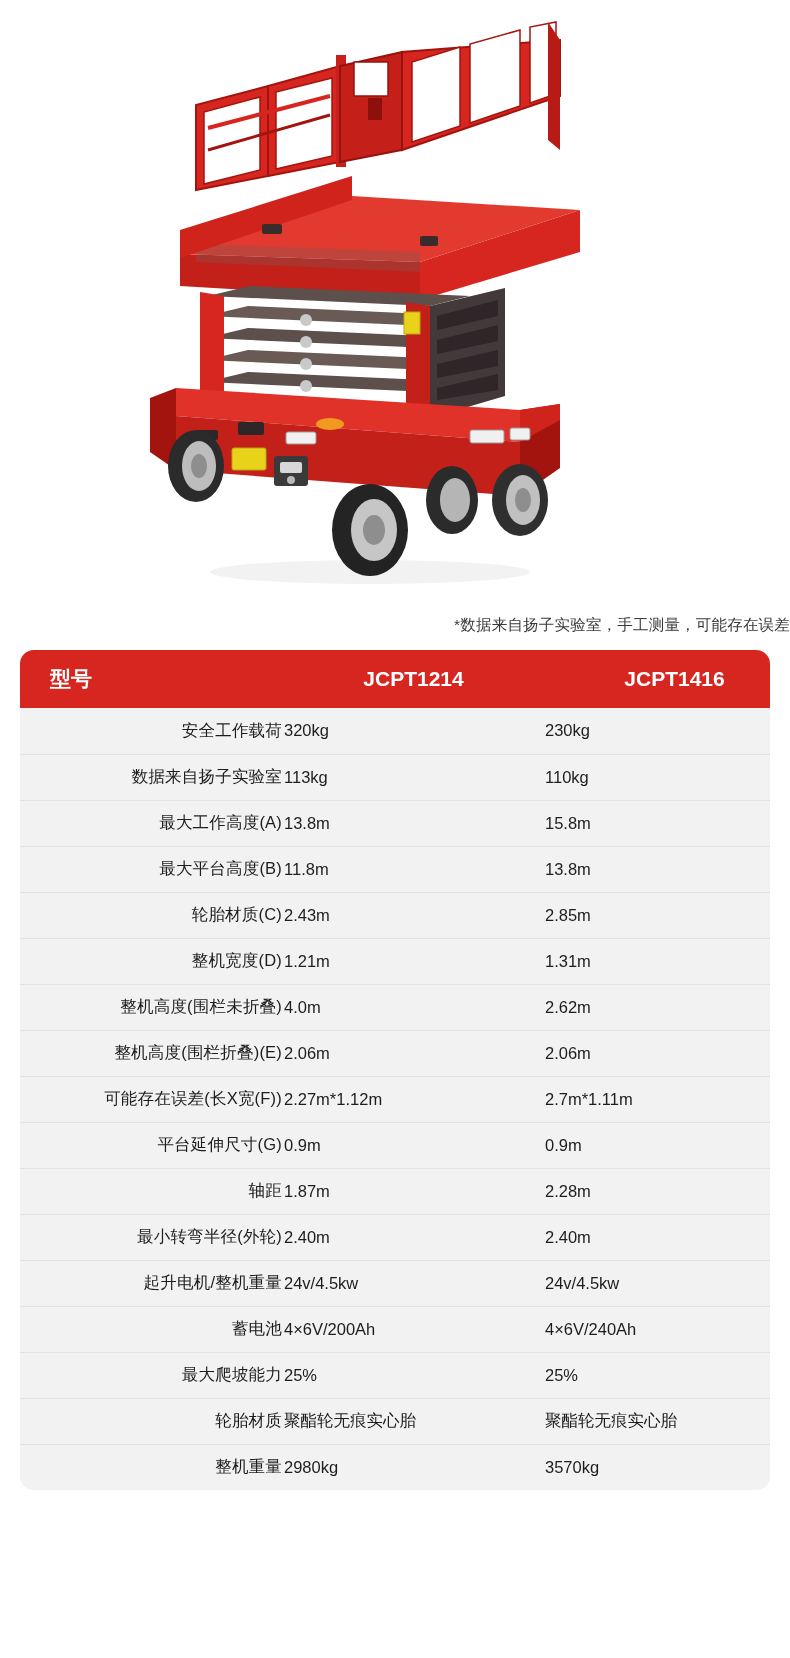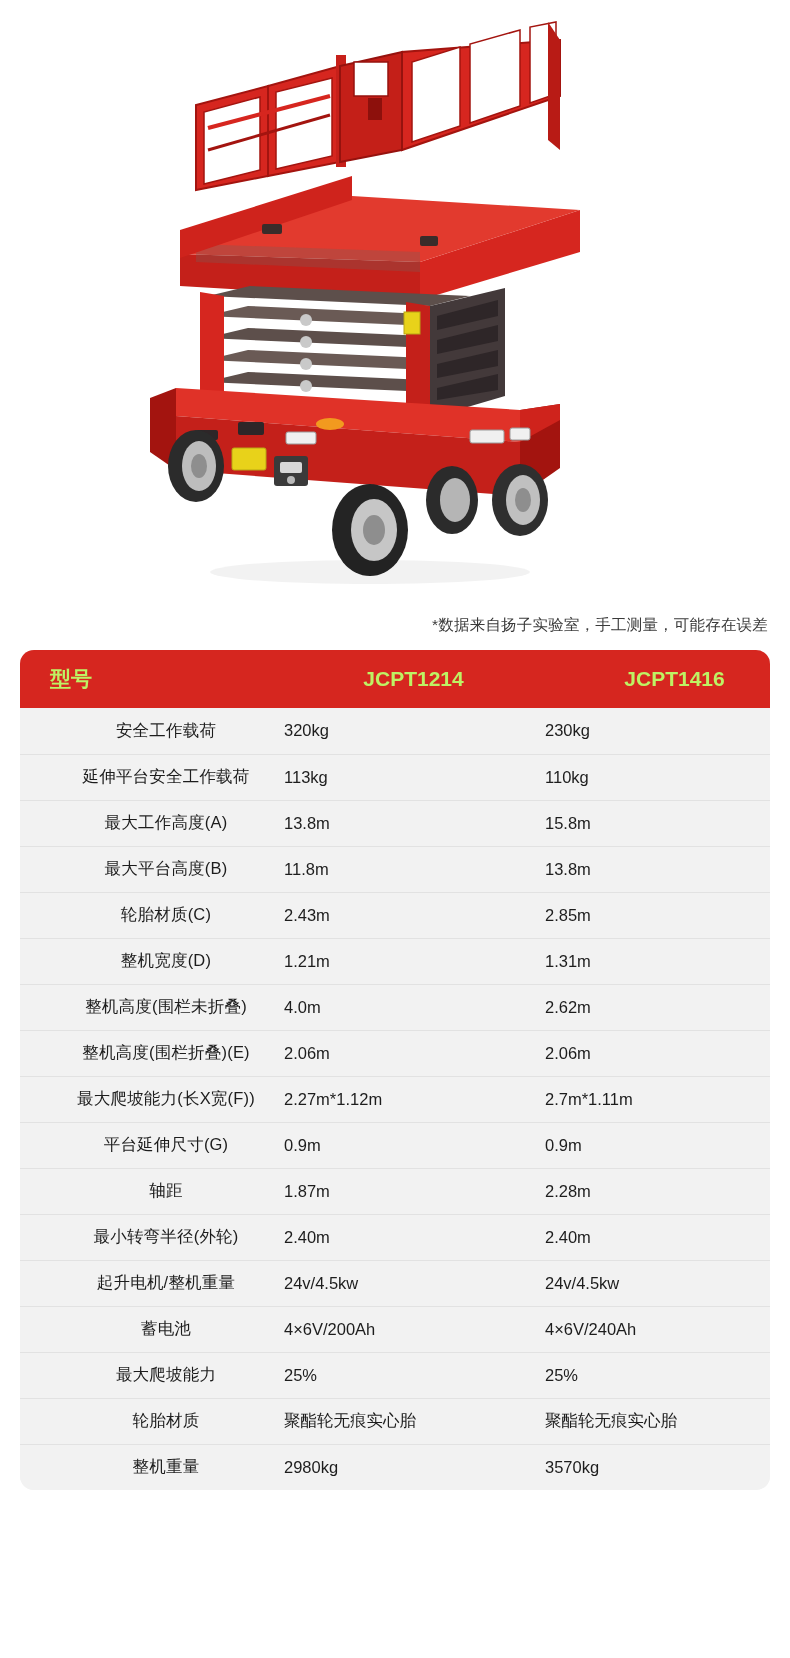--- a/index.html
+++ b/index.html
@@ -28,21 +28,20 @@
   }
 
   
   .note-row {
     width: 790px;
     height: 50px;
     display: flex;
     align-items: center;
     justify-content: flex-end;
     box-sizing: border-box;
-    padding-right: 22px;
   }
   .note-text {
     font-size: 15.5px;
     color: #3a3a3a;
     letter-spacing: 0.2px;
   }
 
   
   .table-wrap {
     width: 750px;
@@ -51,21 +50,21 @@
     overflow: hidden;
     background: #f2f2f2;
   }
   .spec-table {
     width: 100%;
     border-collapse: collapse;
     table-layout: fixed;
   }
   .spec-table thead th {
     background: #d6261f;
-    color: #bef264;
+    color: #ffffff;
     font-size: 21px;
     font-weight: bold;
     height: 56px;
     vertical-align: middle;
   }
   .spec-table thead th.th-label {
     text-align: left;
     padding-left: 30px;
     width: 232px;
   }
@@ -77,21 +76,21 @@
   .spec-table tbody tr {
     height: 46px;
   }
   .spec-table tbody td {
     font-size: 16.5px;
     color: #1d1d1d;
     vertical-align: middle;
     background: #f2f2f2;
   }
   .spec-table tbody td.cell-label {
-    text-align: center;
+    text-align: right;
     padding-left: 30px;
     letter-spacing: 0.2px;
   }
   .spec-table tbody td.cell-val {
     text-align: left;
   }
   .spec-table tbody tr:not(:last-child) td {
     border-bottom: 1px solid #e2e2e2;
   }
 </style>
@@ -233,21 +232,21 @@
         <th class="th-col">JCPT1416</th>
       </tr>
     </thead>
     <tbody id="spec-body">
         <tr>
           <td class="cell-label">安全工作载荷</td>
           <td class="cell-val">320kg</td>
           <td class="cell-val">230kg</td>
         </tr>
         <tr>
-          <td class="cell-label">延伸平台安全工作载荷</td>
+          <td class="cell-label">数据来自扬子实验室</td>
           <td class="cell-val">113kg</td>
           <td class="cell-val">110kg</td>
         </tr>
         <tr>
           <td class="cell-label">最大工作高度(A)</td>
           <td class="cell-val">13.8m</td>
           <td class="cell-val">15.8m</td>
         </tr>
         <tr>
           <td class="cell-label">最大平台高度(B)</td>
@@ -268,21 +267,21 @@
           <td class="cell-label">整机高度(围栏未折叠)</td>
           <td class="cell-val">4.0m</td>
           <td class="cell-val">2.62m</td>
         </tr>
         <tr>
           <td class="cell-label">整机高度(围栏折叠)(E)</td>
           <td class="cell-val">2.06m</td>
           <td class="cell-val">2.06m</td>
         </tr>
         <tr>
-          <td class="cell-label">最大爬坡能力(长X宽(F))</td>
+          <td class="cell-label">可能存在误差(长X宽(F))</td>
           <td class="cell-val">2.27m*1.12m</td>
           <td class="cell-val">2.7m*1.11m</td>
         </tr>
         <tr>
           <td class="cell-label">平台延伸尺寸(G)</td>
           <td class="cell-val">0.9m</td>
           <td class="cell-val">0.9m</td>
         </tr>
         <tr>
           <td class="cell-label">轴距</td>

